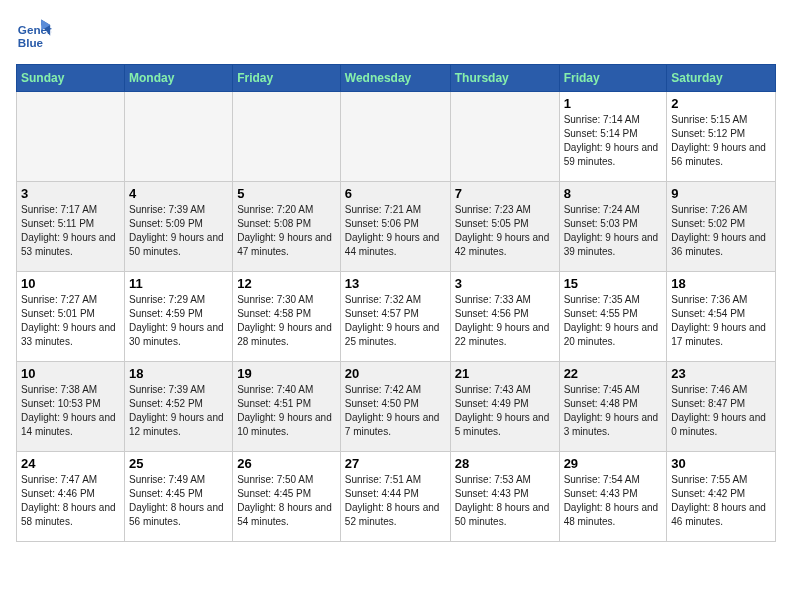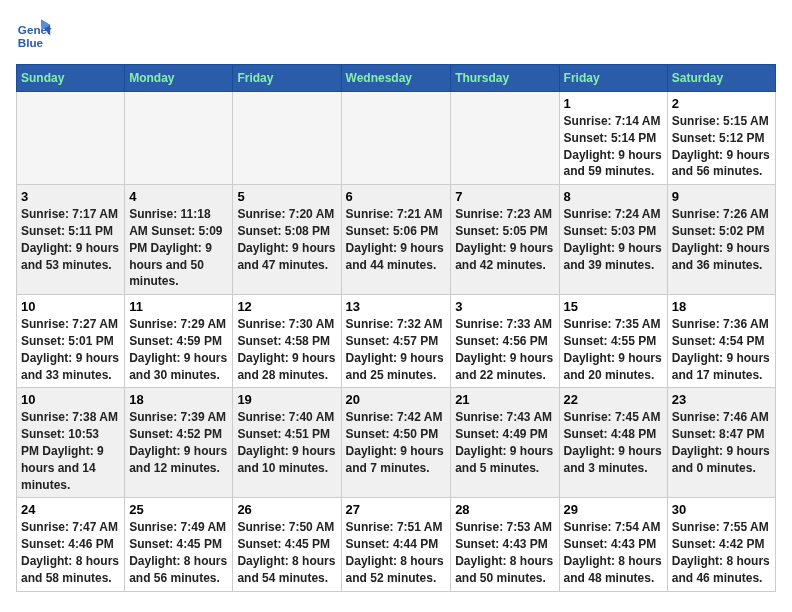--- a/index.html
+++ b/index.html
@@ -62,24 +62,23 @@
     .calendar td.empty {
       background: #f5f5f5;
     }
     .day-num {
       font-weight: bold;
       font-size: 13px;
       display: block;
       margin-bottom: 2px;
     }
     .day-info {
-      font-size: 12px;
+      font-size: 10px;
       color: #222;
       line-height: 1.4;
-      font-weight: bold;
     }
     tr:nth-child(odd) td:not(.empty) {
       background: #fff;
     }
     .row-shaded td:not(.empty) {
       background: #f0f0f0;
     }
   </style>
 </head>
 <body>
@@ -137,21 +136,21 @@
       </tr>
       <tr class="row-shaded">
         <td>
           <span class="day-num">3</span>
           <div class="day-info">Sunrise: 7:17 AM
 Sunset: 5:11 PM
 Daylight: 9 hours and 53 minutes.</div>
         </td>
         <td>
           <span class="day-num">4</span>
-          <div class="day-info">Sunrise: 11:18 AM
+          <div class="day-info">Sunrise: 7:39 AM
 Sunset: 5:09 PM
 Daylight: 9 hours and 50 minutes.</div>
         </td>
         <td>
           <span class="day-num">5</span>
           <div class="day-info">Sunrise: 7:20 AM
 Sunset: 5:08 PM
 Daylight: 9 hours and 47 minutes.</div>
         </td>
         <td>

